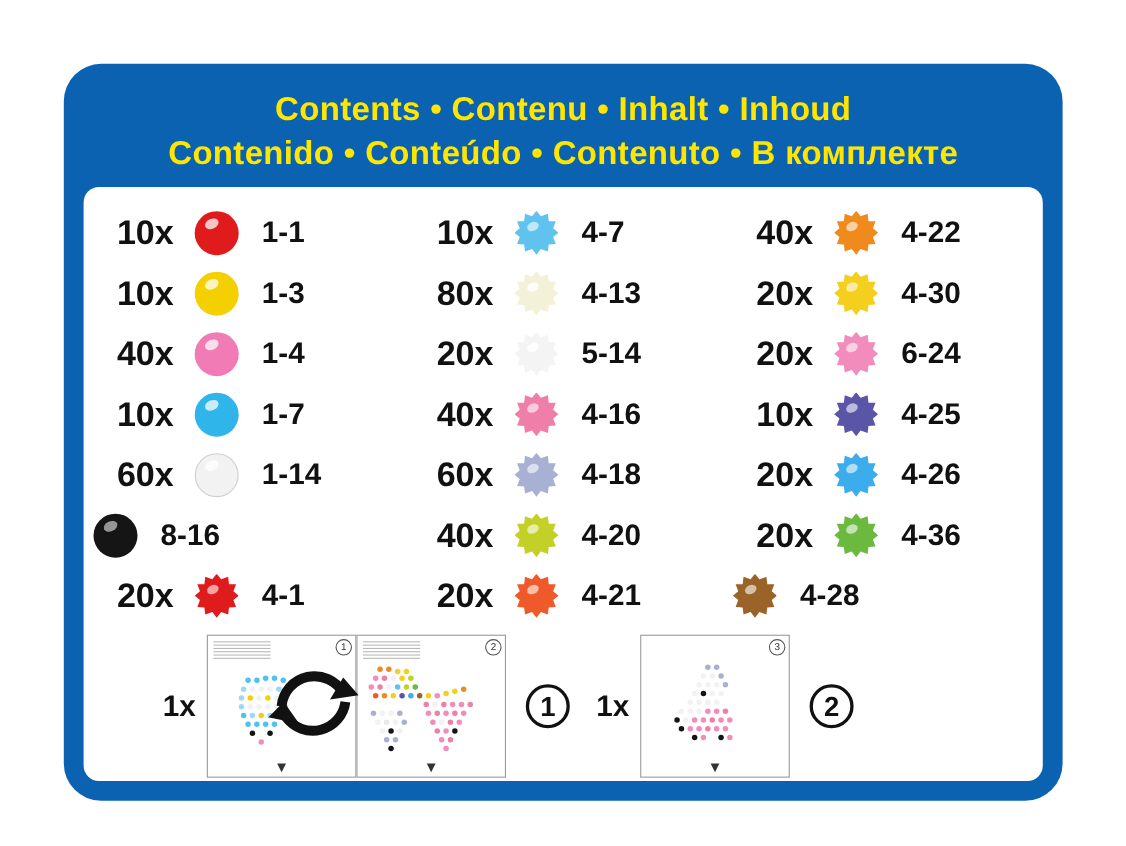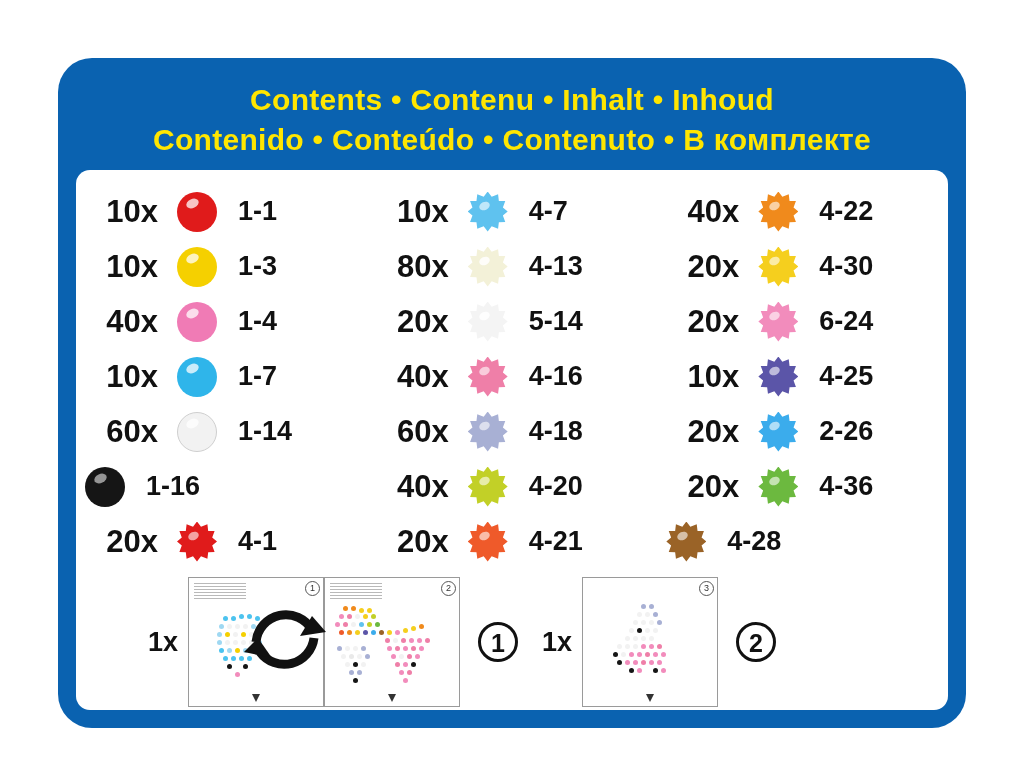--- a/index.html
+++ b/index.html
@@ -341,21 +341,21 @@
             </div>
             <div class="code">1-14</div>
           </div>
           <div class="row">
             <div class="bead-cell">
               <div class="bead round">
                 <div class="shape" style="background:#151515"></div>
                   <div class="hl" style="background:rgba(255,255,255,0.55)"></div>
               </div>
             </div>
-            <div class="code">1-16</div>
+            <div class="code">8-16</div>
           </div>
           <div class="row">
             <div class="count">20x</div>
             <div class="bead-cell">
               <div class="bead star">
                 <div class="shape" style="background:#e01b1b"></div>
                   <div class="hl"></div>
               </div>
             </div>
             <div class="code">4-1</div>
@@ -477,21 +477,21 @@
             <div class="code">4-25</div>
           </div>
           <div class="row">
             <div class="count">20x</div>
             <div class="bead-cell">
               <div class="bead star">
                 <div class="shape" style="background:#3bacec"></div>
                   <div class="hl"></div>
               </div>
             </div>
-            <div class="code">2-26</div>
+            <div class="code">4-26</div>
           </div>
           <div class="row">
             <div class="count">20x</div>
             <div class="bead-cell">
               <div class="bead star">
                 <div class="shape" style="background:#6cb93f"></div>
                   <div class="hl"></div>
               </div>
             </div>
             <div class="code">4-36</div>

